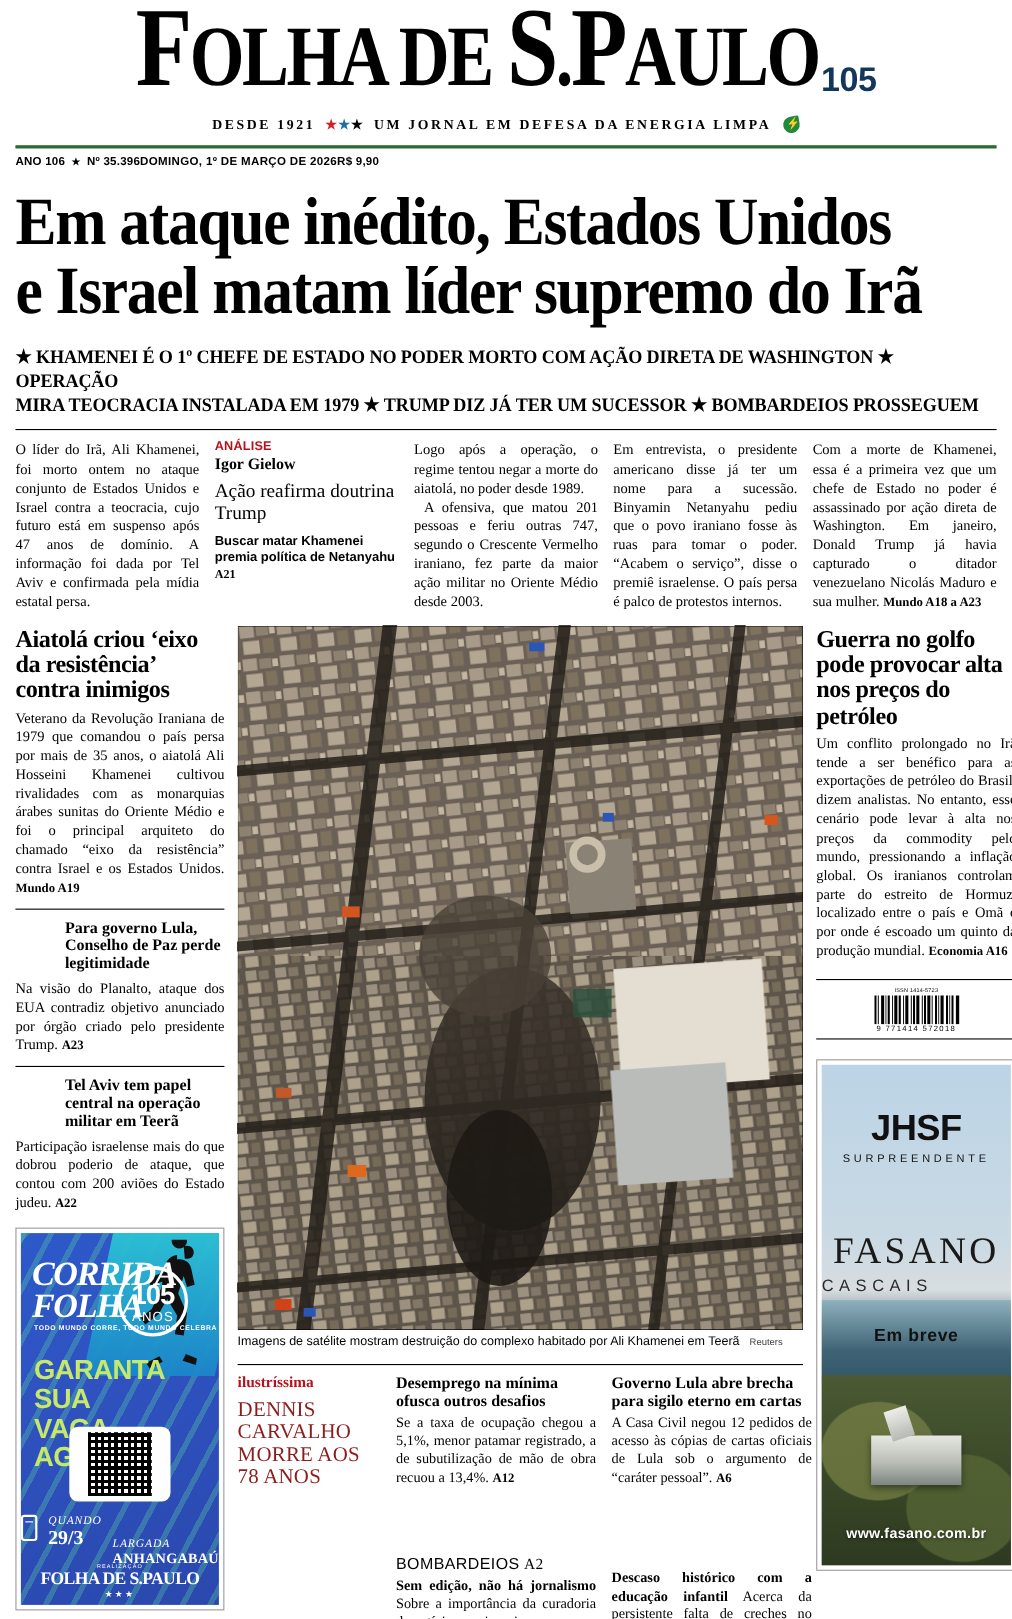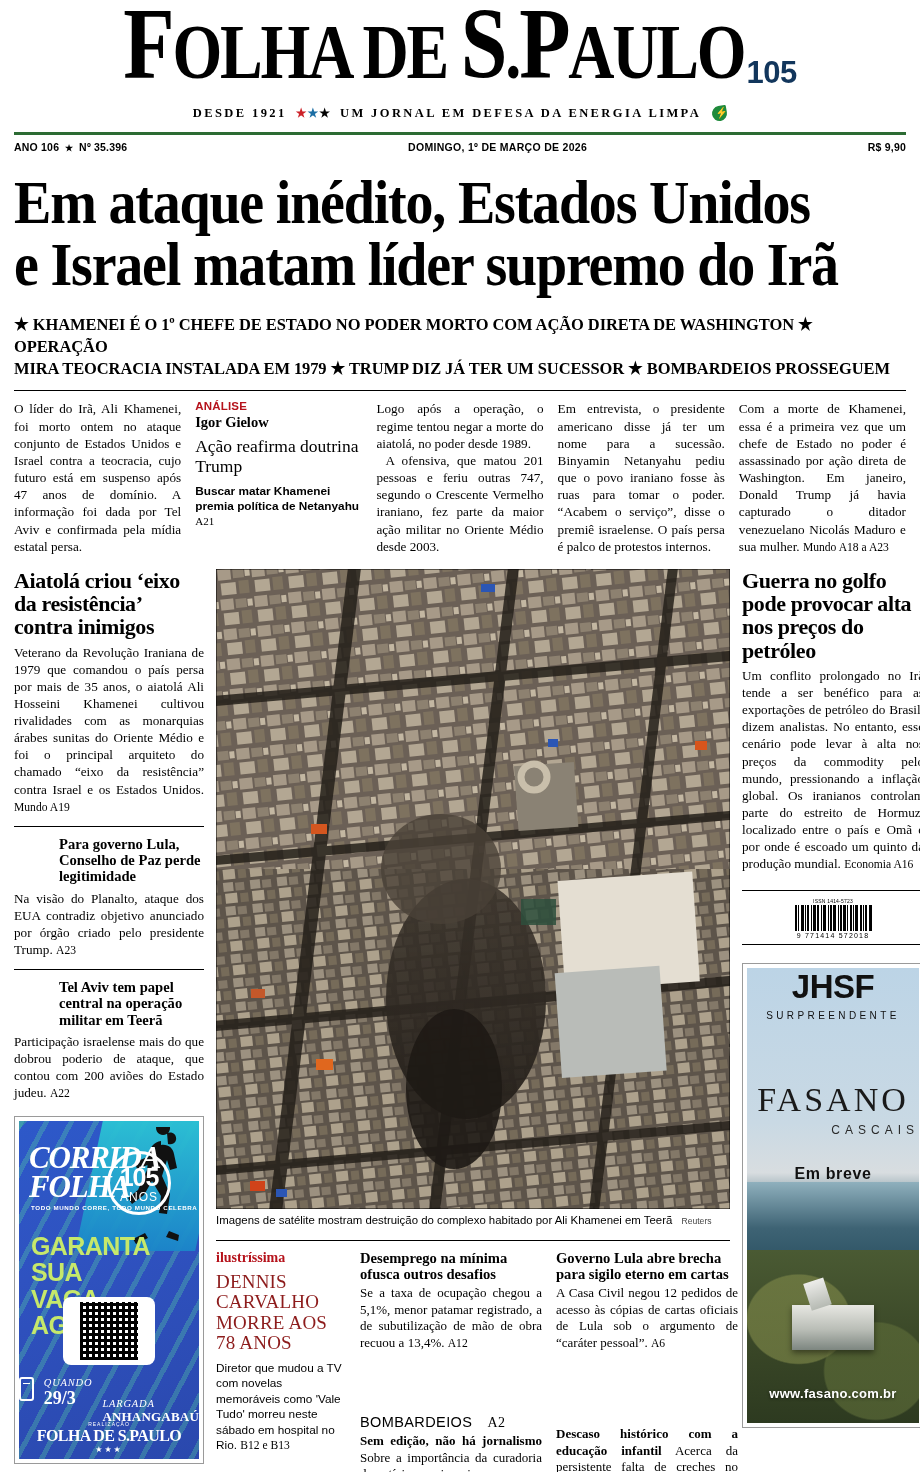--- a/index.html
+++ b/index.html
@@ -57,21 +57,21 @@
     background: #1f8a3b; position: relative; transform: rotate(-10deg);
     margin-left: 2px;
   }
   .leaf::after {
     content: "\26A1"; position: absolute; left: 3.4px; top: 0.5px;
     color: #fff; font-size: 10px; line-height: 14px;
   }
   .greenrule { height: 3px; background: #2c6b33; margin-top: 11px; }
 
   .infoline {
-    display: flex; justify-content: space-between; align-items: center;
+    display: flex; justify-content: flex-start; align-items: center;
     font-family: "Liberation Sans", sans-serif;
     font-size: 10.5px; font-weight: bold; letter-spacing: 0.2px;
     padding: 6px 0 0 0;
   }
   .infoline .mid { letter-spacing: 0.3px; }
   .infoline .star-sep { color:#000; font-size: 9px; }
 
   
   .headline {
     font-family: "Liberation Serif", serif;
@@ -106,21 +106,21 @@
     margin-top: 9px;
   }
   .lead p {
     margin: 0;
     font-size: 13.2px;
     line-height: 1.30;
     text-align: justify;
     hyphens: auto;
   }
   .lead .col p + p { text-indent: 9px; }
-  .ref { font-family: "Liberation Serif", serif; font-weight: normal; font-size: 11.6px; }
+  .ref { font-family: "Liberation Serif", serif; font-weight: bold; font-size: 11.6px; }
 
   .analise-tag {
     color: #b5121b; font-family: "Liberation Sans", sans-serif;
     font-weight: bold; font-size: 11.5px; letter-spacing: 0.2px;
   }
   .analise-author {
     font-family: "Liberation Serif", serif; font-weight: bold;
     font-size: 14.5px; margin-top: 2px;
   }
   .analise-title {
@@ -274,28 +274,28 @@
   .ad-jhsf .hotel {
     position:absolute; left: 26%; top: 74%; width: 48%; height: 10%;
     background: linear-gradient(180deg,#e7e7e2,#b9bdb6 55%,#7d8680);
     box-shadow: 0 3px 6px rgba(0,0,0,0.45);
   }
   .ad-jhsf .hotel::before {
     content:""; position:absolute; left: 18%; top:-55%; width: 26%; height:62%;
     background: linear-gradient(180deg,#ededea,#b6bab3);
     transform: rotate(-18deg);
   }
-  .jhsf-logo { position:relative; text-align:center; }
+  .jhsf-logo { position:relative; text-align:center; padding-top: 38px; }
   .jhsf-logo b { font-size: 33px; font-weight: bold; letter-spacing:-0.5px; color:#111; }
   .jhsf-logo span { display:block; font-size: 10px; letter-spacing: 3.4px; color:#111; margin-top:4px;}
   .fasano {
     position:relative; text-align:center; margin-top: 60px;
     font-family:"Liberation Serif", serif; font-size: 34px; letter-spacing: 3px; color:#1a1a1a;
   }
-  .cascais { position:relative; text-align:right; font-size:12px; letter-spacing:5px; color:#2a2a2a; margin-top:4px;}
+  .cascais { position:relative; text-align:left; font-size:15px; letter-spacing:5px; color:#2a2a2a; margin-top:4px;}
   .embreve { position:relative; text-align:center; font-size:16px; font-weight:bold; color:#111; margin-top: 28px; letter-spacing:0.6px;}
   .fasano-url {
     position:absolute; left:0; right:0; bottom: 22px; text-align:center;
     color:#fff; font-size: 13px; font-weight:bold; letter-spacing:0.3px;
     text-shadow: 0 1px 3px rgba(0,0,0,0.6);
   }
 
   
   .bottom-grid {
     display:grid; grid-template-columns: 130px 182px 182px;
@@ -311,21 +311,21 @@
   }
   .ilus-body {
     font-family:"Liberation Sans", sans-serif; font-size: 11.8px;
     line-height:1.32; margin-top:7px;
   }
   .b-title { font-family:"Liberation Serif",serif; font-weight:bold; font-size:14.6px; line-height:1.12;}
   .b-body { font-size: 13px; line-height:1.28; text-align:justify; margin-top:3px; hyphens:auto;}
   .ed-tag {
     font-family:"Liberation Sans", sans-serif; font-size: 14.5px; letter-spacing:0.4px;
   }
-  .ed-tag .pg { font-family:"Liberation Serif",serif; font-size:14px; margin-left:15px;}
+  .ed-tag .pg { font-family:"Liberation Serif",serif; font-size:14px; margin-left:4px;}
   .ed-item { font-size: 13px; line-height:1.28; text-align:justify; margin-top:2px;}
   .ed-item b { font-family:"Liberation Serif",serif; }
 </style>
 </head>
 <body>
 
 <div class="page">
 
   <div class="masthead">
     <div class="logo-wrap">
@@ -519,24 +519,20 @@
           <span>Imagens de satélite mostram destruição do complexo habitado por Ali Khamenei em Teerã</span>
           <span class="credit">Reuters</span>
         </div>
       </div>
 
       <div class="hr-thin" style="margin-top:12px;"></div>
       <div class="bottom-grid">
         <div>
           <div class="ilus-tag">ilustríssima</div>
           <div class="ilus-title">DENNIS CARVALHO MORRE AOS 78 ANOS</div>
-          <div class="ilus-body">
-            <span>Diretor que mudou a TV com novelas memoráveis como 'Vale Tudo' morreu neste sábado em hospital no Rio.</span>
-            <span class="ref">B12 e B13</span>
-          </div>
         </div>
 
         <div>
           <div>
             <div class="b-title">Desemprego na mínima ofusca outros desafios</div>
             <div class="b-body">
               <span>Se a taxa de ocupação chegou a 5,1%, menor patamar registrado, a de subutilização de mão de obra recuou a 13,4%.</span>
               <span class="ref">A12</span>
             </div>
           </div>

